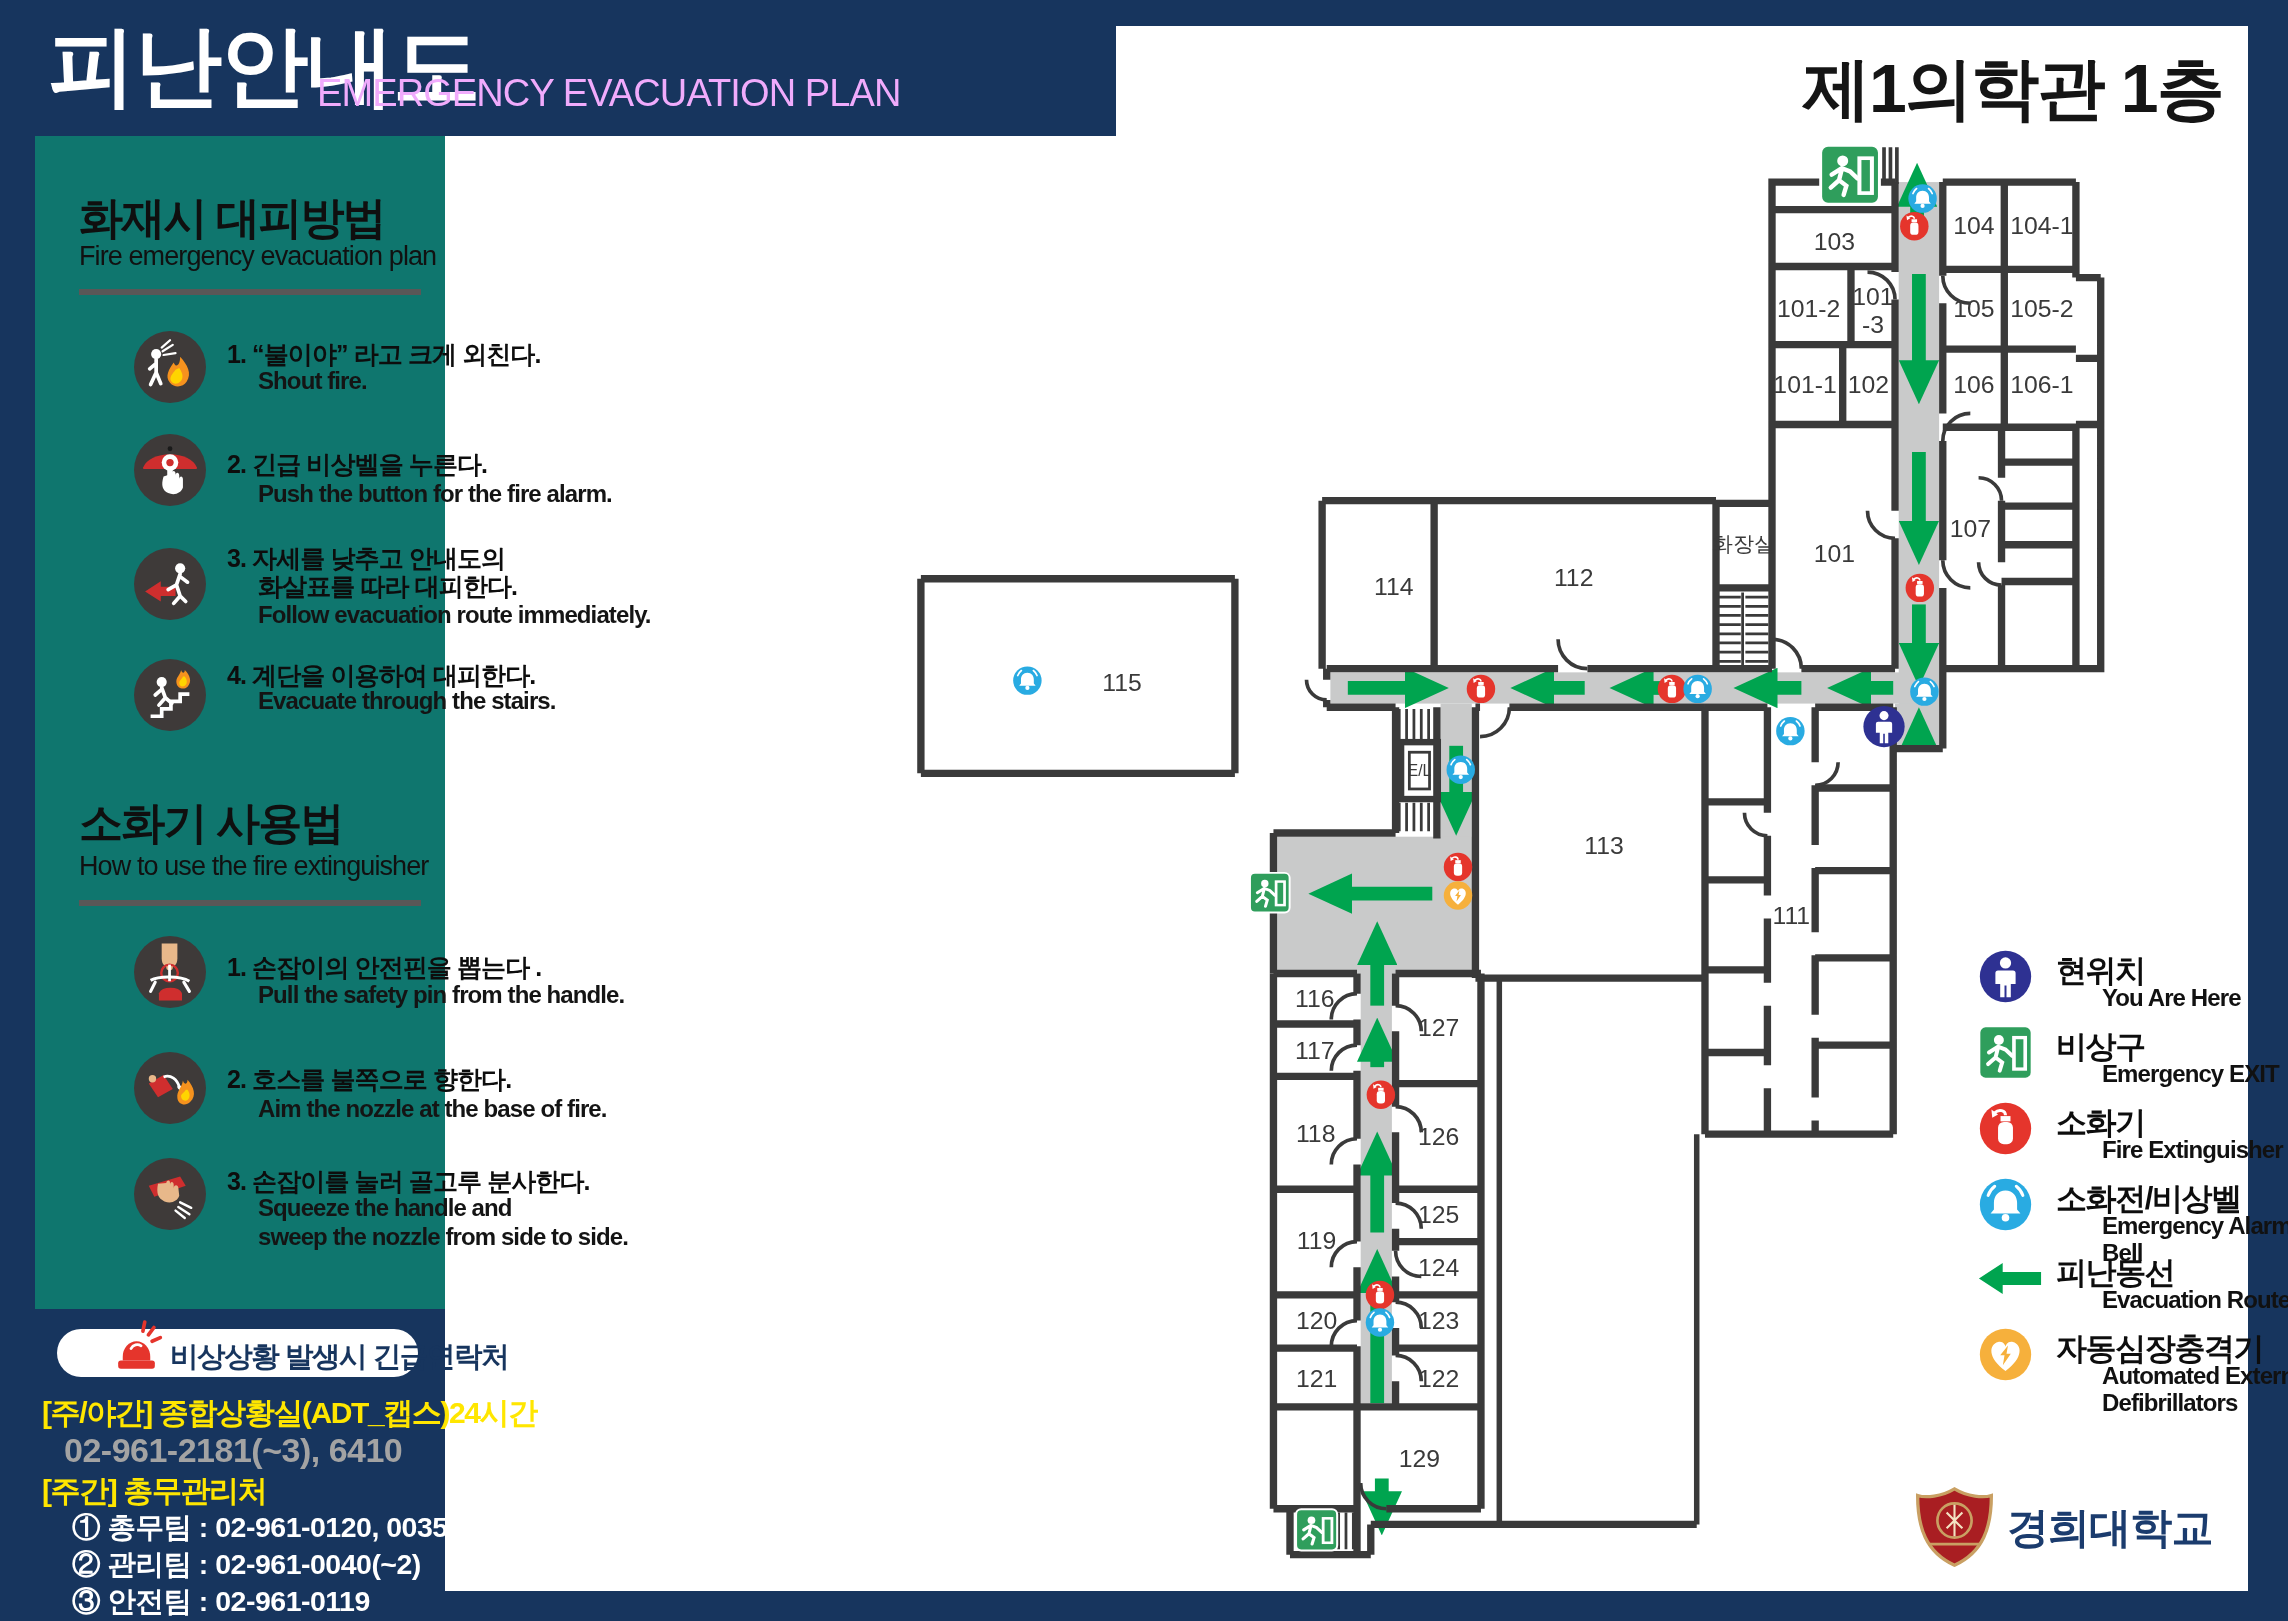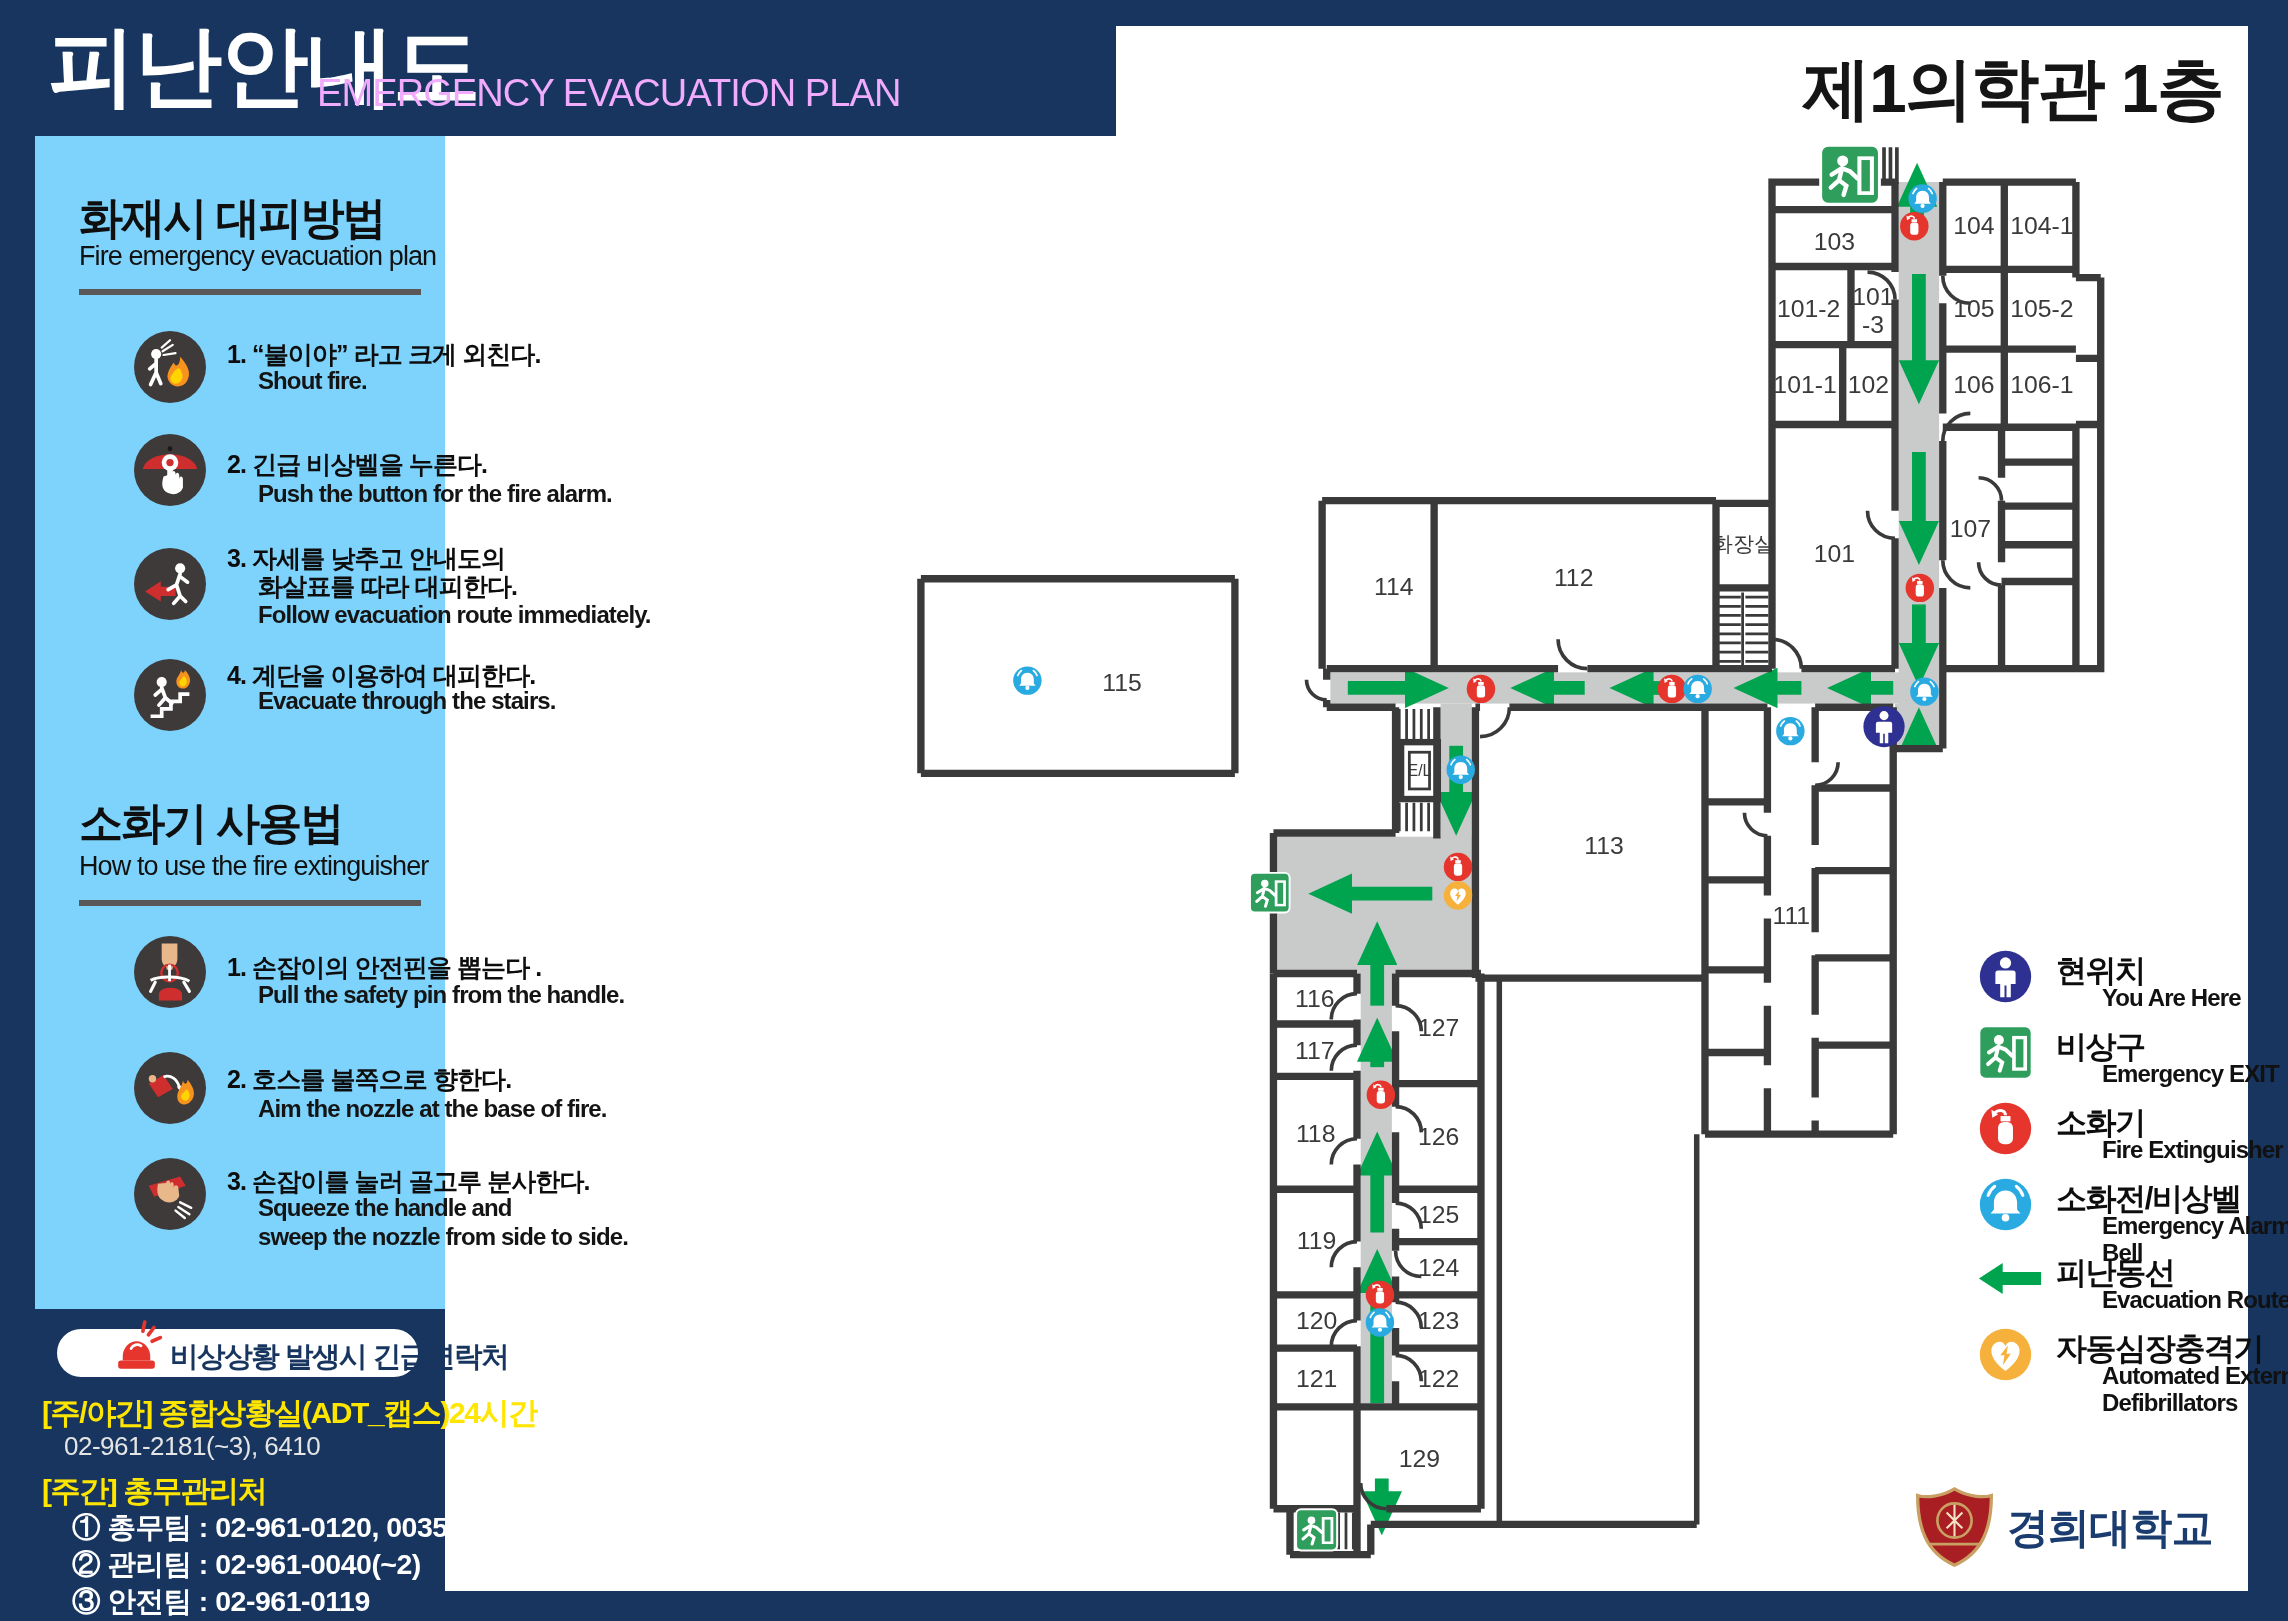--- a/index.html
+++ b/index.html
@@ -8,34 +8,34 @@
   .abs{position:absolute;}
   
   .frame{background:#17355e;}
   
   #header{left:0;top:0;width:1116px;height:136px;background:#17355e;}
   #header .ko{position:absolute;left:48px;top:7.3px;color:#fff;font-size:88px;font-weight:800;letter-spacing:-1.8px;}
   #header .en{position:absolute;left:317px;top:72px;color:#f0abfc;font-size:38px;font-weight:500;letter-spacing:-0.9px;}
   #bldg-title{left:1745px;top:44px;width:478px;height:88px;text-align:right;
               font-size:68px;font-weight:800;color:#151515;letter-spacing:-1.8px;}
   
-  #sidebar{left:35px;top:136px;width:410px;height:1173px;background:#7dd3fc;}
+  #sidebar{left:35px;top:136px;width:410px;height:1173px;background:#0f766e;}
   .sec-title{position:absolute;font-size:44px;font-weight:800;color:#0f0f0f;letter-spacing:-1.8px;}
   .sec-sub{position:absolute;font-size:27px;font-weight:400;color:#111;letter-spacing:-0.9px;}
   .divider{position:absolute;height:5.5px;background:#595757;width:342px;}
   .stepline-ko{position:absolute;font-size:25px;font-weight:700;color:#0d0d0d;letter-spacing:-0.9px;white-space:nowrap;}
   .stepline-en{position:absolute;font-size:24px;font-weight:600;color:#141414;letter-spacing:-0.9px;white-space:nowrap;}
   .step-icon{position:absolute;width:72px;height:72px;border-radius:50%;background:#3e3a39;}
   .step-icon svg{position:absolute;left:0;top:0;}
   
   #contact{left:0;top:1309px;width:445px;height:313px;background:#17355e;}
   #contact .pill{position:absolute;left:57px;top:20px;width:361px;height:48px;background:#fff;border-radius:25px;}
   #contact .pill-label{position:absolute;left:170px;top:29px;font-size:28.5px;font-weight:800;color:#17355e;letter-spacing:-1.4px;white-space:nowrap;}
   .c-yellow{position:absolute;font-size:30px;font-weight:800;color:#ffe600;letter-spacing:-1.4px;white-space:nowrap;}
-  .c-white{position:absolute;font-size:26px;font-weight:400;color:#e5e5e5;letter-spacing:-0.5px;white-space:nowrap;}
+  .c-white{position:absolute;font-size:34px;font-weight:700;color:#a3a3a3;letter-spacing:-0.5px;white-space:nowrap;}
   .c-team{position:absolute;font-size:28.5px;font-weight:700;color:#ffffff;letter-spacing:-0.5px;white-space:nowrap;}
   
   .lg-row{position:absolute;left:1979px;width:275px;}
   .lg-ico{position:absolute;left:0;top:0;}
   .lg-ko{position:absolute;left:77px;top:0;font-size:31px;font-weight:800;color:#0d0d0d;letter-spacing:-1.4px;white-space:nowrap;}
   .lg-en{position:absolute;left:79px;top:34px;font-size:24px;font-weight:600;color:#111;letter-spacing:-0.9px;width:211px;line-height:27px;margin-left:44px;}
   
   #logo-ko{left:2007px;top:1500px;width:220px;font-size:42px;font-weight:800;color:#1b3c6e;letter-spacing:-0.9px;}
   #logo-en{left:2007px;top:1642px;width:239px;font-size:20px;font-weight:700;color:#1b3c6e;font-family:"Liberation Serif",serif;letter-spacing:0.5px;margin-top:32px;}
   svg text{font-family:"Liberation Sans",sans-serif;}

